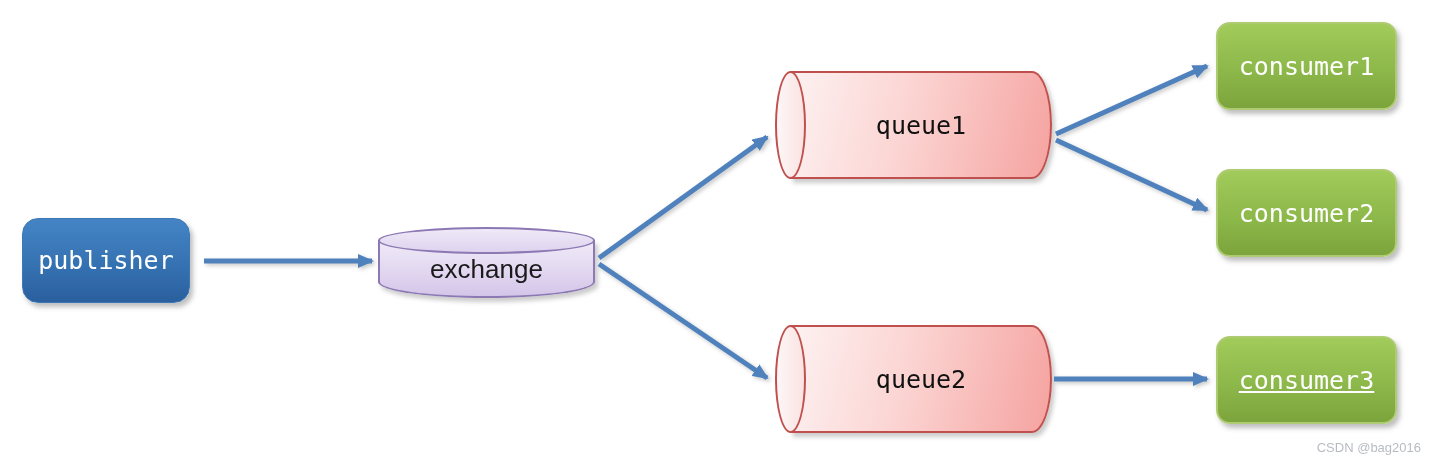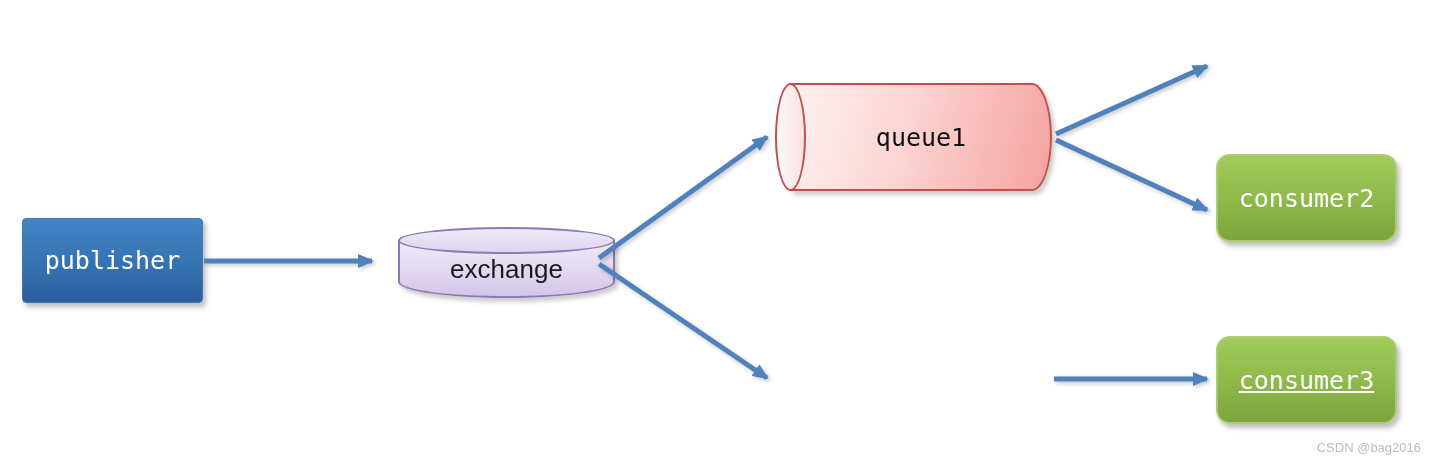--- a/index.html
+++ b/index.html
@@ -17,37 +17,37 @@
   .box {
     position: absolute;
     display: flex;
     align-items: center;
     justify-content: center;
     color: #ffffff;
     font-size: 25px;
     box-shadow: 3px 4px 5px rgba(110,110,110,0.45);
   }
   .publisher-box {
-    left: 22px; top: 218px; width: 181px; height: 85px;
-    border-radius: 4px;
+    left: 22px; top: 218px; width: 168px; height: 85px;
+    border-radius: 16px;
     background: linear-gradient(to bottom, #4484C5 0%, #3572B2 55%, #2B5F9E 100%);
     border: 1px solid #3C78B5;
   }
   .consumer-box {
     width: 181px; height: 88px;
     border-radius: 14px;
     background: linear-gradient(to bottom, #A1CC5B 0%, #8DB84A 55%, #7CA43C 100%);
     border: 2px solid #AECB72;
   }
   .consumer-1 { left: 1216px; top: 22px; }
-  .consumer-2 { left: 1216px; top: 154px; }
+  .consumer-2 { left: 1216px; top: 169px; }
   .consumer-3 { left: 1216px; top: 336px; text-decoration: underline; }
 
   
-  .vcyl { position: absolute; left: 378px; top: 227px; width: 217px; height: 71px; margin-left: 20px; }
+  .vcyl { position: absolute; left: 378px; top: 227px; width: 217px; height: 71px; }
   .vcyl-body {
     position: absolute; left: 0; top: 13px; width: 217px; height: 58px;
     background: linear-gradient(to bottom, #F0EBF8 0%, #E2D7F0 55%, #D3C5E8 100%);
     border: 2px solid #8C79B4; border-top: none;
     border-radius: 0 0 50% 50% / 0 0 16px 16px;
     box-shadow: 3px 4px 4px rgba(110,110,110,0.35);
   }
   .vcyl-cap {
     position: absolute; left: 0; top: 0; width: 217px; height: 27px;
     border-radius: 50%;
@@ -56,21 +56,21 @@
   }
   .vcyl-label {
     position: absolute; left: 0; top: 13px; width: 217px; height: 58px;
     display: flex; align-items: center; justify-content: center;
     font-family: "Liberation Sans", sans-serif;
     font-size: 26px; color: #1a1a1a;
   }
 
   
   .hcyl { position: absolute; width: 277px; height: 108px; }
-  .queue-1 { left: 775px; top: 83px; text-decoration: underline; }
+  .queue-1 { left: 775px; top: 71px; text-decoration: underline; }
   .queue-2 { left: 775px; top: 325px; }
   .hcyl-body {
     position: absolute; left: 15px; top: 0; width: 262px; height: 108px;
     background: linear-gradient(103deg, #FDF2F2 0%, #FBD4D2 45%, #F5A3A0 100%);
     border: 2px solid #C0504D; border-left: none;
     border-radius: 0 20px 20px 0 / 0 50% 50% 0;
     box-shadow: 3px 4px 4px rgba(110,110,110,0.35);
   }
   .hcyl-cap {
     position: absolute; left: 0; top: 0; width: 31px; height: 108px;
@@ -114,21 +114,29 @@
     <div class="vcyl-cap"></div>
     <div class="vcyl-label">exchange</div>
   </div>
 
   <div class="hcyl queue-1">
     <div class="hcyl-body"></div>
     <div class="hcyl-cap"></div>
     <div class="hcyl-label">queue1</div>
   </div>
 
+  <div class="hcyl queue-2">
+    <div class="hcyl-body"></div>
+    <div class="hcyl-cap"></div>
+    <div class="hcyl-label">queue2</div>
+  </div>
 
+  <div class="box consumer-box consumer-1">
+    <span>consumer1</span>
+  </div>
   <div class="box consumer-box consumer-2">
     <span>consumer2</span>
   </div>
   <div class="box consumer-box consumer-3">
     <span>consumer3</span>
   </div>
 
   <svg class="connectors" width="1431" height="462" viewBox="0 0 1431 462">
     <defs>
       <marker id="ah" viewBox="0 0 16 14" refX="14" refY="7" markerWidth="16" markerHeight="14" orient="auto" markerUnits="userSpaceOnUse">

